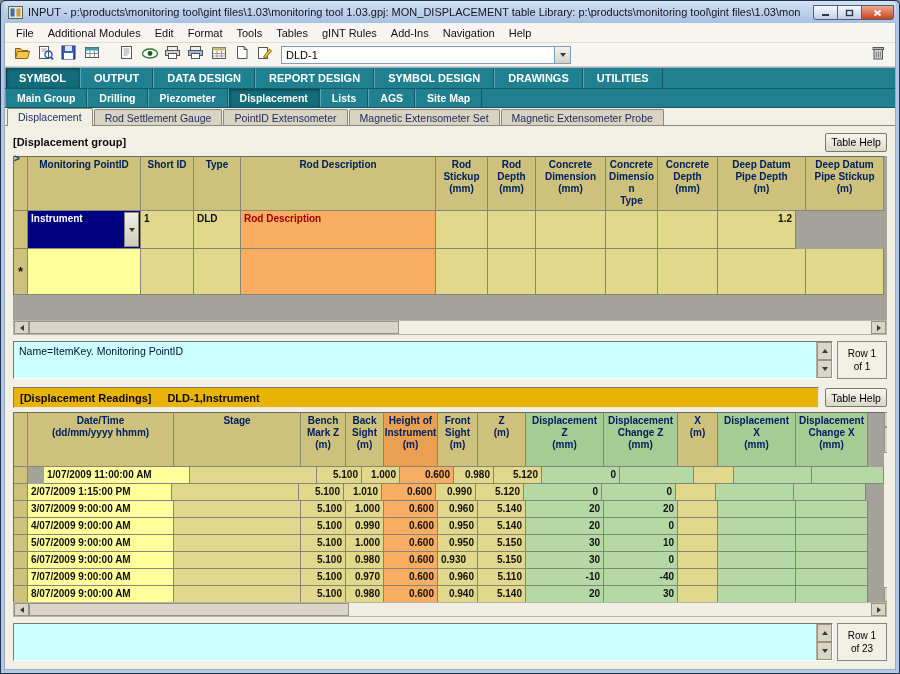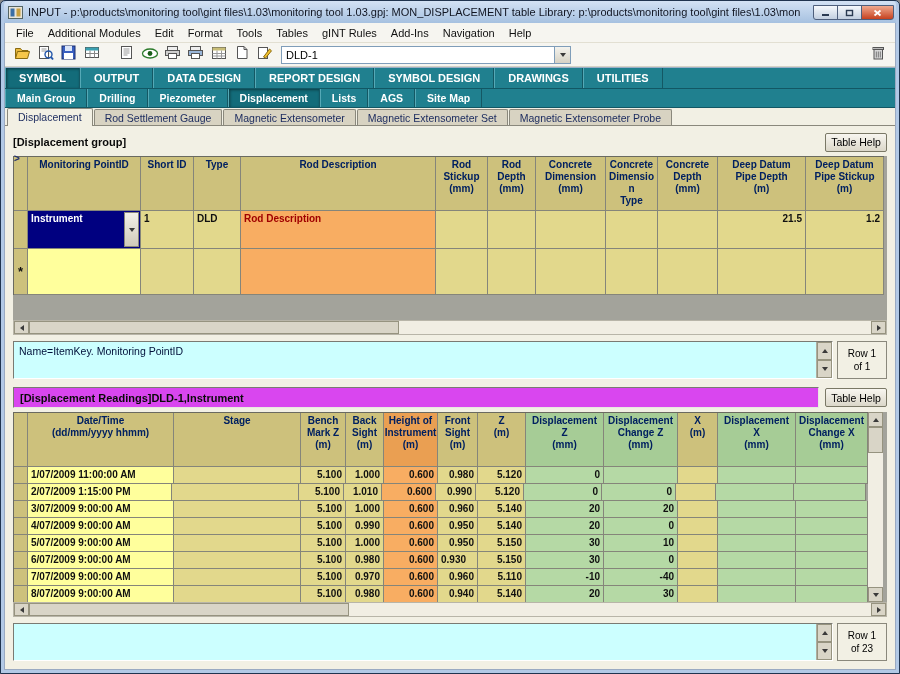--- a/index.html
+++ b/index.html
@@ -67,21 +67,21 @@
   .vscroll .sbtn{height:15px;width:100%;}
   .vtrack{flex:1;position:relative;}
   .vthumb{position:absolute;left:0;width:100%;background:#d9d5c7;border:1px solid #96937f;}
   .statusrow{display:flex;margin:6px 8px 0;height:38px;gap:4px;flex-shrink:0;}
   .cyanbox{flex:1;background:#ccffff;border:1px solid;border-color:#7a7a72 #fff #fff #7a7a72;display:flex;overflow:hidden;}
   .cyan-text{flex:1;font-size:10.5px;color:#00103a;padding:3px 5px;}
   .mini-vs{width:16px;display:flex;flex-direction:column;border-left:1px solid #b0ada0;}
   .mini-vs .sbtn{width:100%;flex:1;}
   .counter{width:50px;background:#f2f0e4;border:1px solid #8a887c;display:flex;flex-direction:column;align-items:center;justify-content:center;font-size:10px;color:#000;line-height:13px;}
   .sect-head2{display:flex;margin:8px 8px 0;gap:6px;height:21px;align-items:center;}
-  .whitefield{flex:1;height:21px;background:#d946ef;border:1px solid;border-color:#7a7a72 #e8e8e0 #e8e8e0 #7a7a72;display:flex;align-items:center;font-size:11px;font-weight:bold;color:#0a0a0a;padding-left:6px;overflow:hidden;white-space:nowrap;}
+  .whitefield{flex:1;height:21px;background:#eab308;border:1px solid;border-color:#7a7a72 #e8e8e0 #e8e8e0 #7a7a72;display:flex;align-items:center;font-size:11px;font-weight:bold;color:#0a0a0a;padding-left:6px;gap:16px;overflow:hidden;white-space:nowrap;}
   .grid-area2{margin:4px 8px 0;height:190px;background:#a3a39b;display:flex;overflow:hidden;}
 </style>
 </head>
 <body>
 
 <div class="window">
   <div class="titlebar">
     <span style="display:flex;">
       <svg width="15" height="14">
           <rect x="0.5" y="1.5" width="14" height="12" fill="#e8e4d8" stroke="#566"></rect>
@@ -242,21 +242,21 @@
         <div class="ttab">Drilling</div>
         <div class="ttab">Piezometer</div>
         <div class="ttab active">Displacement</div>
         <div class="ttab">Lists</div>
         <div class="ttab">AGS</div>
         <div class="ttab">Site Map</div>
       </div>
     <div class="ptabbar" id="page-tabs">
         <div class="ptab active">Displacement</div>
         <div class="ptab">Rod Settlement Gauge</div>
-        <div class="ptab">Magnetic Extensometer</div>
+        <div class="ptab">PointID Extensometer</div>
         <div class="ptab">Magnetic Extensometer Set</div>
         <div class="ptab">Magnetic Extensometer Probe</div>
       </div>
     <div class="panel">
       <div class="sect-head">
         <span class="sect-title">[Displacement group]</span>
         <button class="helpbtn">Table Help</button>
       </div>
       <div class="expander">&gt;</div>
       <div class="grid-area">
@@ -295,21 +295,20 @@
                   <span class="tri tri-d"></span>
                 </span></div>
               <div class="cell dcell khaki" style="width: 53px; text-align: left;">1</div>
               <div class="cell dcell khaki" style="width: 47px; text-align: left;">DLD</div>
               <div class="cell dcell orange redtext" style="width: 195px; text-align: left;">Rod Description</div>
               <div class="cell dcell khaki" style="width: 52px; text-align: right;"></div>
               <div class="cell dcell khaki" style="width: 48px; text-align: right;"></div>
               <div class="cell dcell khaki" style="width: 70px; text-align: right;"></div>
               <div class="cell dcell khaki" style="width: 52px; text-align: left;"></div>
               <div class="cell dcell khaki" style="width: 60px; text-align: right;"></div>
-              <div class="cell dcell khaki" style="width: 88px; text-align: right;">21.5</div>
               <div class="cell dcell khaki" style="width: 78px; text-align: right;">1.2</div>
             </div>
             <div class="trow" style="height: 46px;">
               <div class="cell mcell" style="width: 14px;">*</div>
               <div class="cell dcell khaki yellow" style="width: 113px; text-align: left;"></div>
               <div class="cell dcell khaki" style="width: 53px; text-align: left;"></div>
               <div class="cell dcell khaki" style="width: 47px; text-align: left;"></div>
               <div class="cell dcell orange" style="width: 195px; text-align: left;"></div>
               <div class="cell dcell khaki" style="width: 52px; text-align: right;"></div>
               <div class="cell dcell khaki" style="width: 48px; text-align: right;"></div>
@@ -387,21 +386,21 @@
 (m)</div>
               <div class="cell hcell greenh" style="width: 78px;">Displacement
 X
 (mm)</div>
               <div class="cell hcell greenh" style="width: 72px;">Displacement
 Change X
 (mm)</div>
             </div>
             <div class="trow" style="height: 17px;">
               <div class="cell mcell" style="width: 14px;"></div>
-              <div class="cell dcell yellow" style="width: 146px; text-align: left;">1/07/2009 11:00:00 AM</div>
+              <div class="cell dcell yellow" style="width: 146px; text-align: left; margin-left: 16px;">1/07/2009 11:00:00 AM</div>
               <div class="cell dcell khaki" style="width: 127px; text-align: left;"></div>
               <div class="cell dcell khaki" style="width: 45px; text-align: right;">5.100</div>
               <div class="cell dcell khaki" style="width: 38px; text-align: right;">1.000</div>
               <div class="cell dcell orange" style="width: 54px; text-align: right;">0.600</div>
               <div class="cell dcell khaki" style="width: 40px; text-align: right;">0.980</div>
               <div class="cell dcell khaki" style="width: 48px; text-align: right;">5.120</div>
               <div class="cell dcell green" style="width: 78px; text-align: right;">0</div>
               <div class="cell dcell green" style="width: 74px; text-align: right;"></div>
               <div class="cell dcell khaki" style="width: 40px; text-align: right;"></div>
               <div class="cell dcell green" style="width: 78px; text-align: right;"></div>

